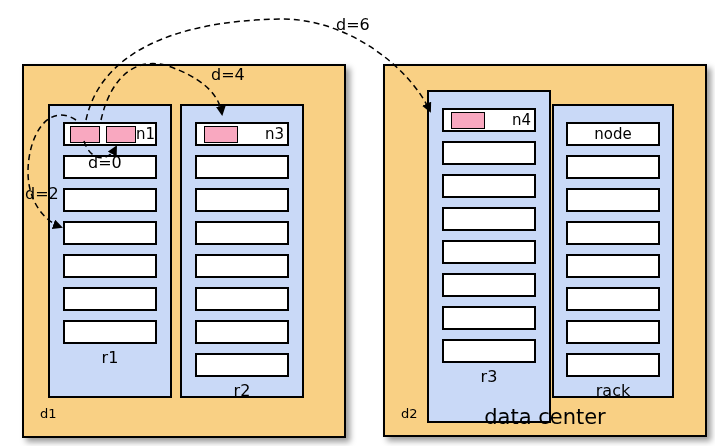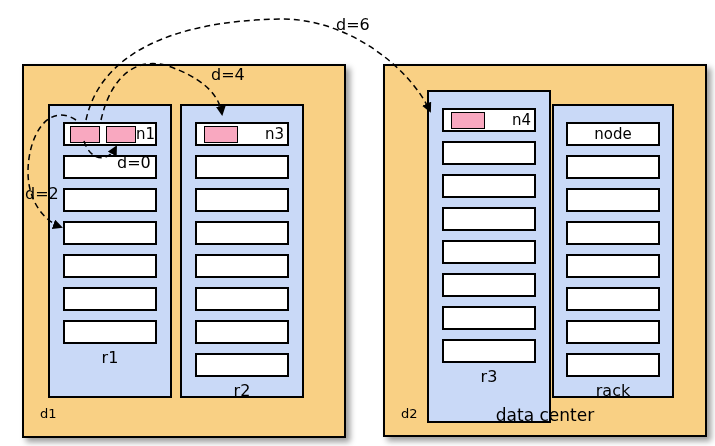--- a/index.html
+++ b/index.html
@@ -24,21 +24,21 @@
   .chip{
     width:30px;height:17px;box-sizing:border-box;flex:none;
     background:#F9A8C0;border:1.5px solid #000;margin-left:2px;
   }
   .chip.wide{width:34px;margin-left:4px;}
   .chip + .chip{margin-left:6px;}
   .slot-label{margin-left:auto;font-size:15px;line-height:1;white-space:nowrap;}
   .slot.center .slot-label{margin-left:0;}
   .rack-label{font-size:16px;line-height:1;margin-top:-3px;}
   .dc-label{position:absolute;left:16px;top:341px;font-size:13px;line-height:1;}
-  .dc-caption{position:absolute;left:0;right:0;top:341px;text-align:center;font-size:17px;line-height:1;}
+  .dc-caption{position:absolute;left:0;right:0;top:341px;text-align:center;font-size:21px;line-height:1;}
   .dist{position:absolute;font-size:16px;line-height:1;z-index:7;white-space:nowrap;}
   svg.arrows{position:absolute;left:0;top:0;z-index:6;pointer-events:none;}
 </style>
 </head>
 <body>
 
 <div class="canvas">
 
   <div class="dc" style="left:22px;top:64px;width:320px;height:370px;">
 
@@ -113,18 +113,18 @@
       <marker id="ah" markerUnits="userSpaceOnUse" markerWidth="12" markerHeight="12" refX="8" refY="5" orient="auto">
         <path d="M0,0 L10,5 L0,10 Z" fill="#000"></path>
       </marker>
     </defs>
     <path d="M 84,141 C 90,160 107,164 116,147" fill="none" stroke="#000" stroke-width="1.5" stroke-dasharray="6 4" marker-end="url(#ah)"></path>
     <path d="M 76,120 C 48,102 28,136 28,172 C 28,201 44,221 61,227" fill="none" stroke="#000" stroke-width="1.5" stroke-dasharray="6 4" marker-end="url(#ah)"></path>
     <path d="M 101,120 C 112,72 140,57 168,66 C 200,77 219,93 222,114" fill="none" stroke="#000" stroke-width="1.5" stroke-dasharray="6 4" marker-end="url(#ah)"></path>
     <path d="M 86,120 C 100,55 170,21 280,19 C 348,18 410,68 430,111" fill="none" stroke="#000" stroke-width="1.5" stroke-dasharray="6 4" marker-end="url(#ah)"></path>
   </svg>
 
-  <div class="dist" style="left:88px;top:155px;margin-left:29px;">d=0</div>
+  <div class="dist" style="left:88px;top:155px;">d=0</div>
   <div class="dist" style="left:25px;top:186px;">d=2</div>
   <div class="dist" style="left:211px;top:67px;text-align:center;">d=4</div>
   <div class="dist" style="left:336px;top:17px;text-align:right;">d=6</div>
 
 </div>
 
 </body></html>

